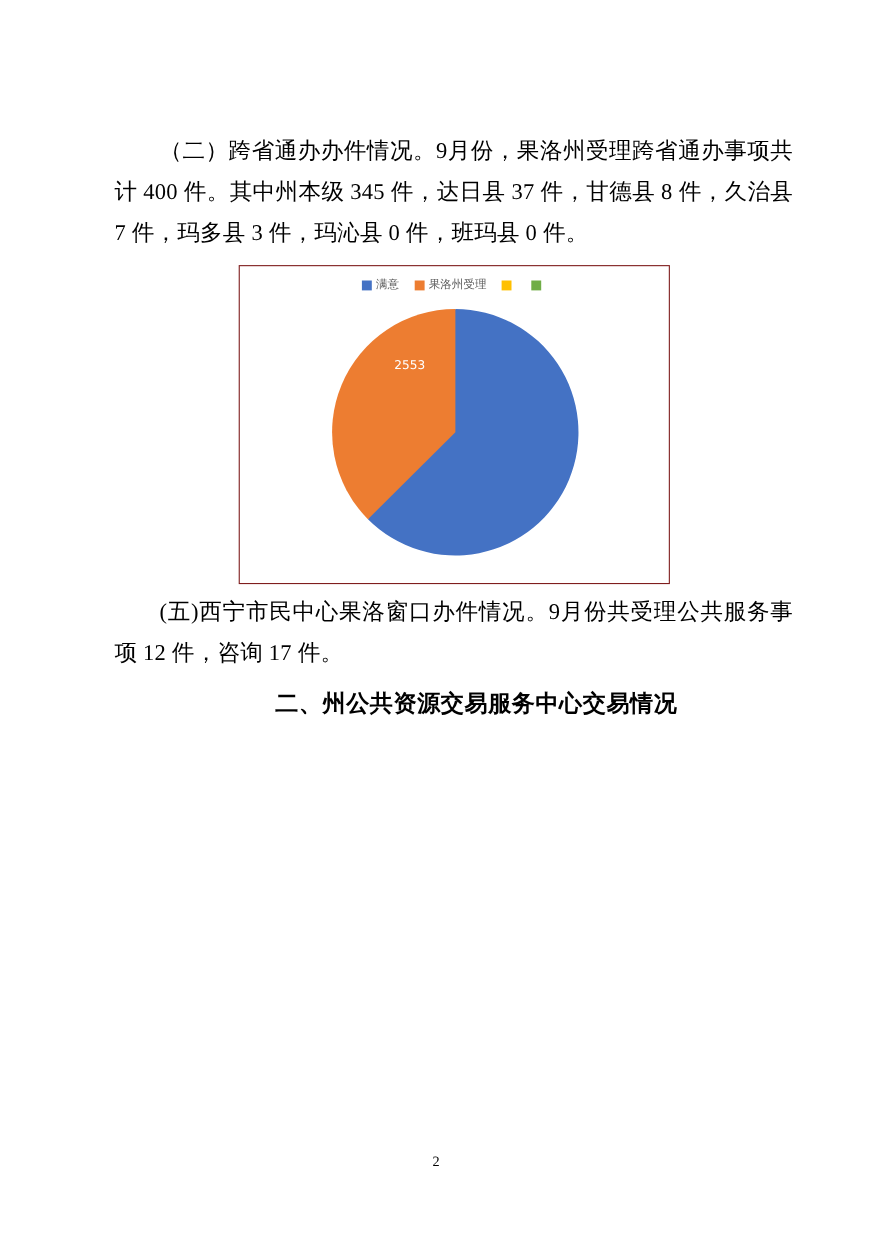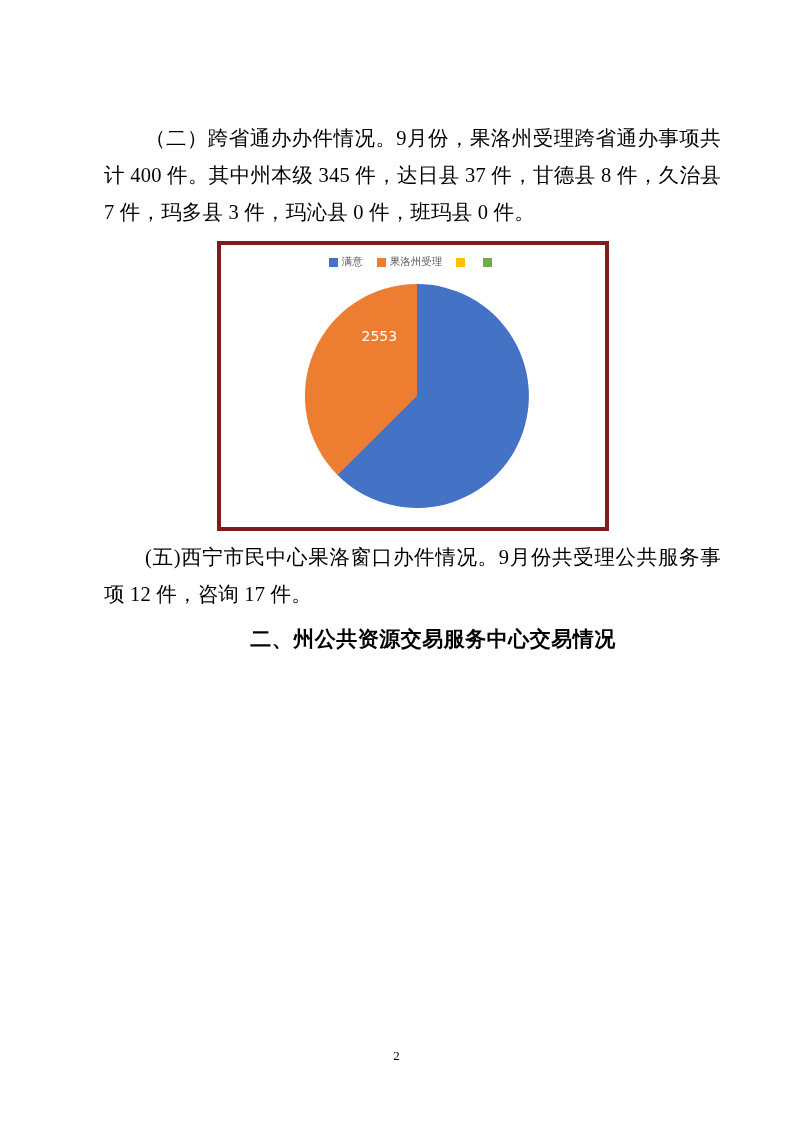--- a/index.html
+++ b/index.html
@@ -46,21 +46,21 @@
   }
   
   .chart-wrap {
     margin: 10px 0 8px 0;
     display: flex;
     justify-content: center;
   }
   .chart-box {
     width: 392px;
     height: 290px;
-    border: 4px solid #7f1d1d;
+    border: 1px solid #7f1d1d;
     background: #ffffff;
     position: relative;
     box-sizing: border-box;
   }
   .legend {
     position: absolute;
     top: 10px;
     left: 0;
     width: 100%;
     display: flex;
@@ -84,21 +84,21 @@
   .pie-area {
     position: absolute;
     left: 0;
     top: 26px;
     width: 100%;
     height: 262px;
   }
   .pie-label {
     position: absolute;
     font-family: "DejaVu Sans", "Liberation Sans", sans-serif;
-    font-size: 14px;
+    font-size: 11px;
     color: #ffffff;
     font-weight: 400;
   }
   .label-sat {
     left: 232px;
     top: 233px;
   }
   .label-vsat {
     left: 141px;
     top: 57px;

